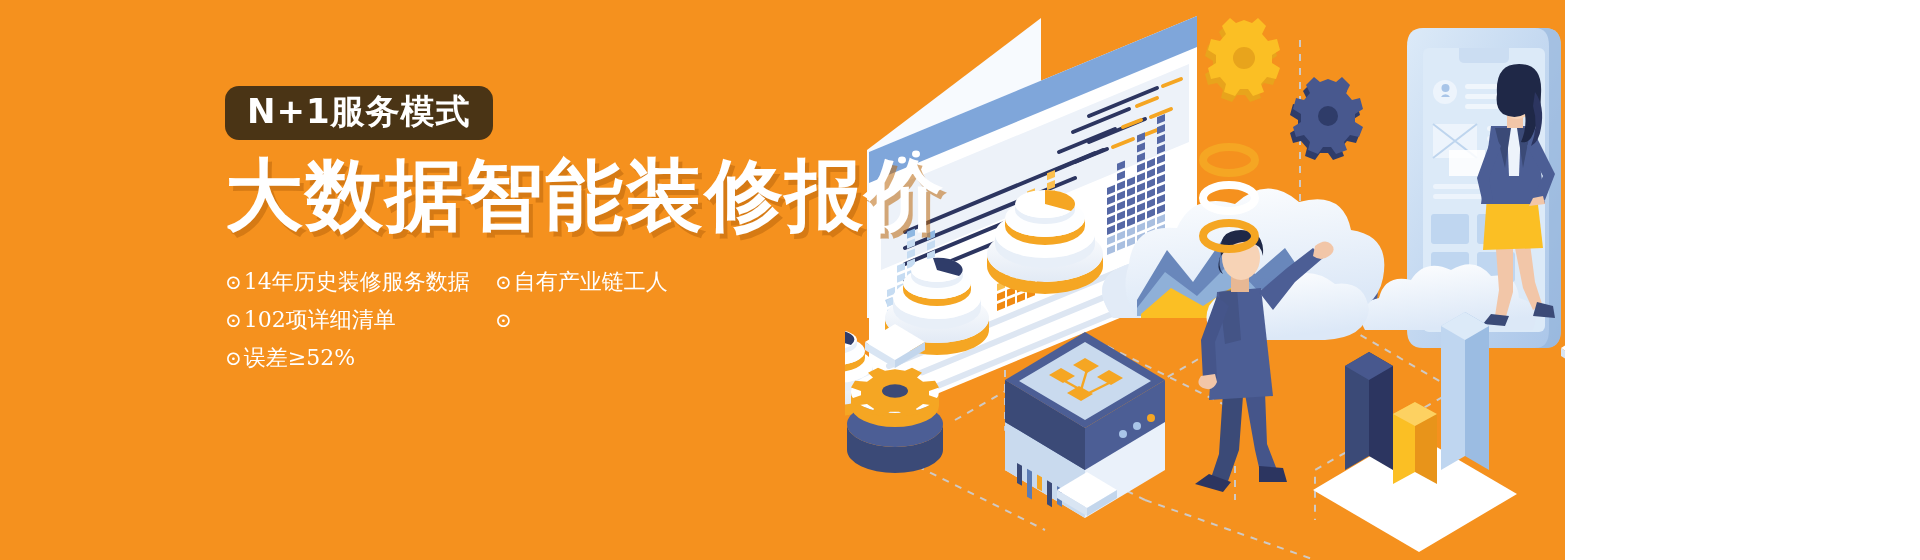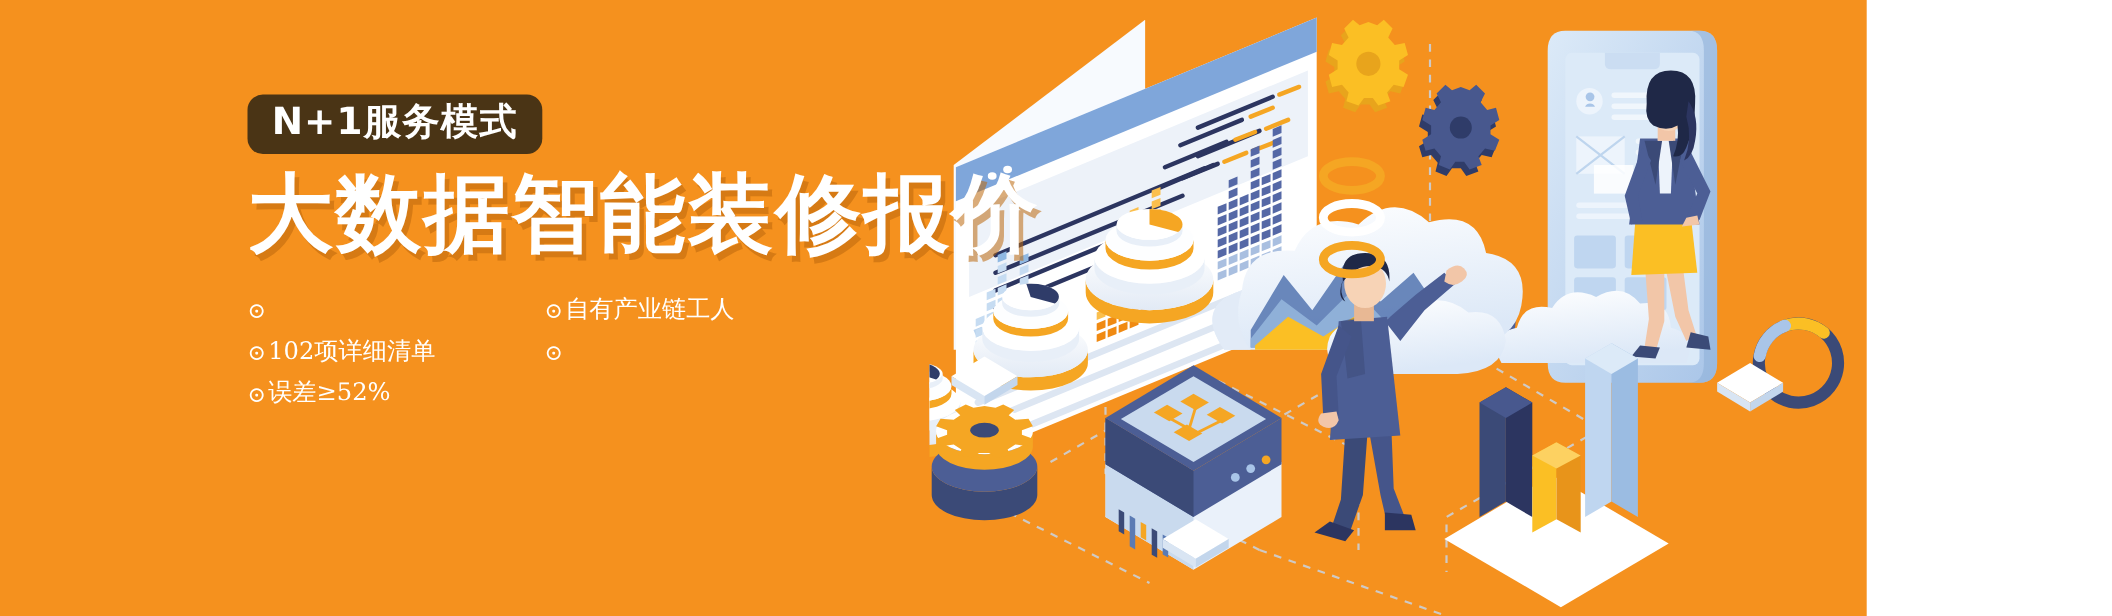--- a/index.html
+++ b/index.html
@@ -5,21 +5,21 @@
 <style>
   html, body {
     margin: 0;
     padding: 0;
     background: #ffffff;
   }
   * { box-sizing: border-box; }
 
   .banner {
     position: relative;
-    width: 1697px;
+    width: 1565px;
     height: 560px;
     overflow: hidden;
     background: #F5911E;
     font-family: "Liberation Sans", "DejaVu Sans", sans-serif;
   }
 
   
   .text-block {
     position: absolute;
     left: 225px;
@@ -655,20 +655,21 @@
   <div class="text-block">
 
     <div class="badge">N+1服务模式</div>
 
     <div class="headline">大数据智能装修报价</div>
 
     <div class="bullets">
 
       <div class="bullet b-r1c1">
         <span class="marker">⊙</span>
+        <span>14年历史装修服务数据</span>
       </div>
 
       <div class="bullet b-r2c1">
         <span class="marker">⊙</span>
         <span>102项详细清单</span>
       </div>
 
       <div class="bullet b-r3c1">
         <span class="marker">⊙</span>
         <span>误差≥52%</span>

